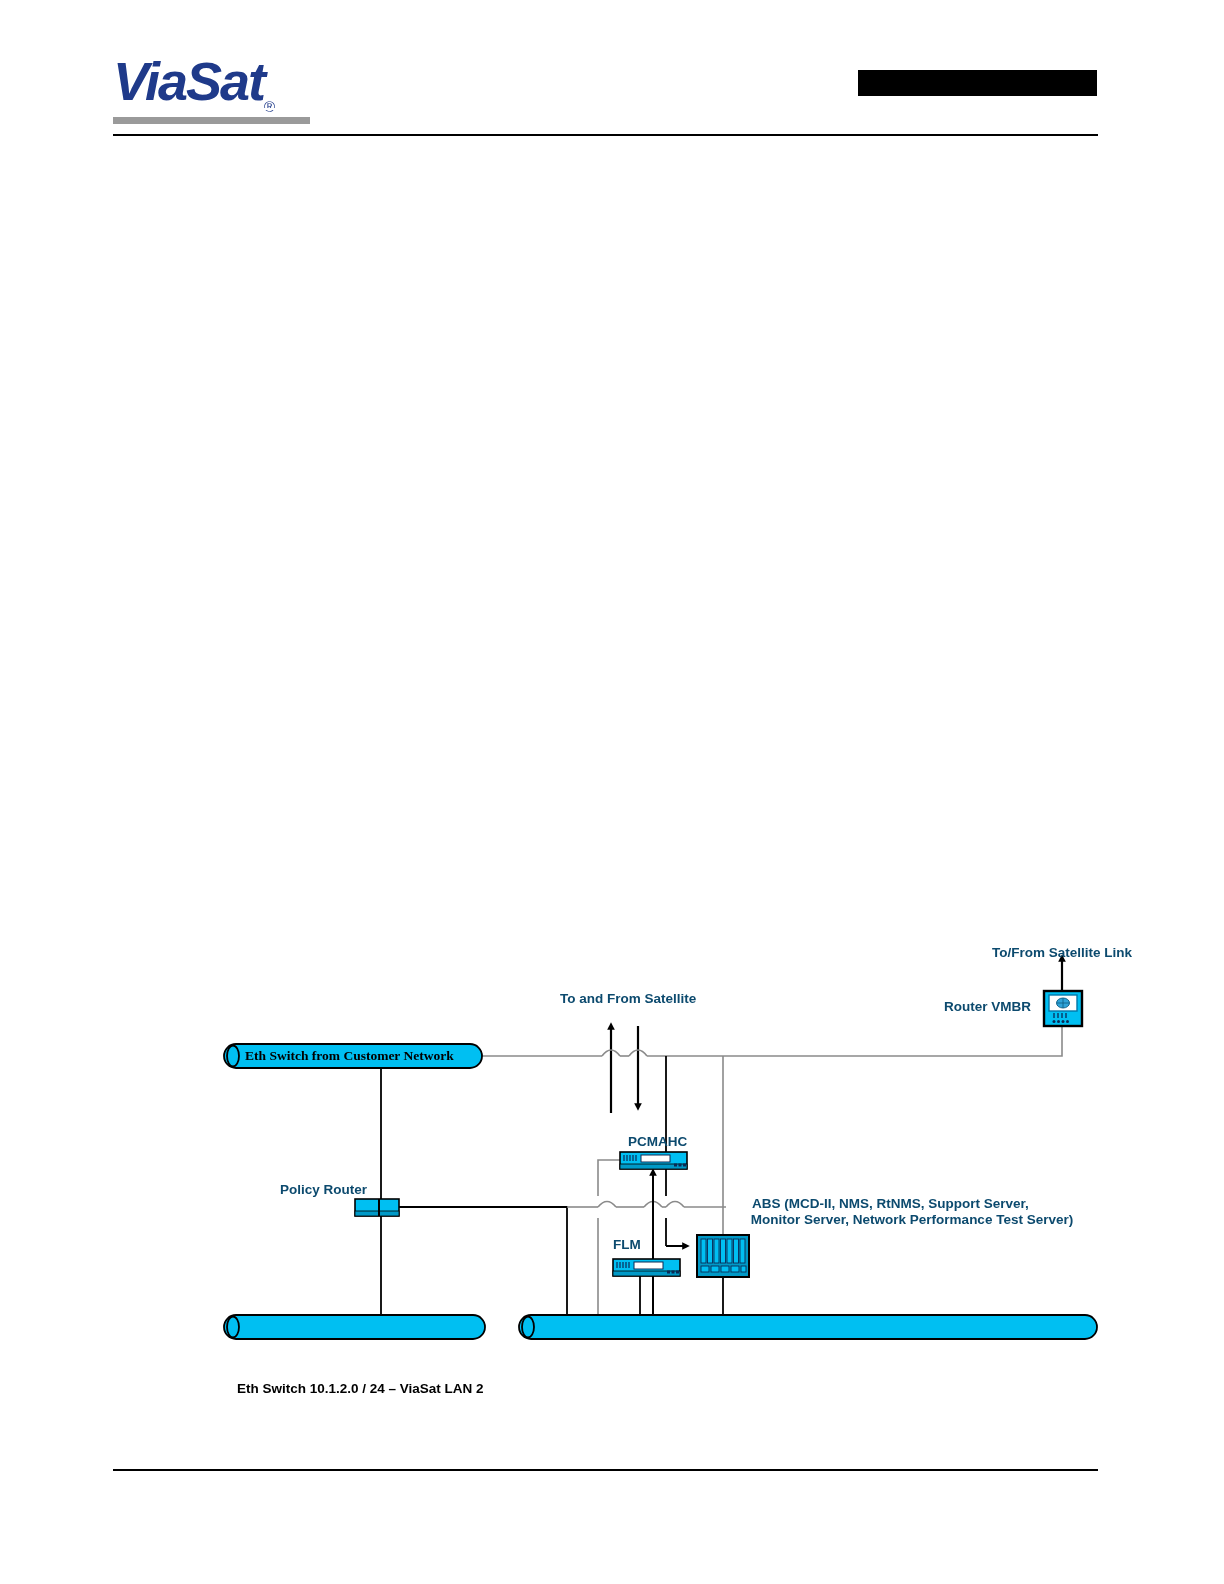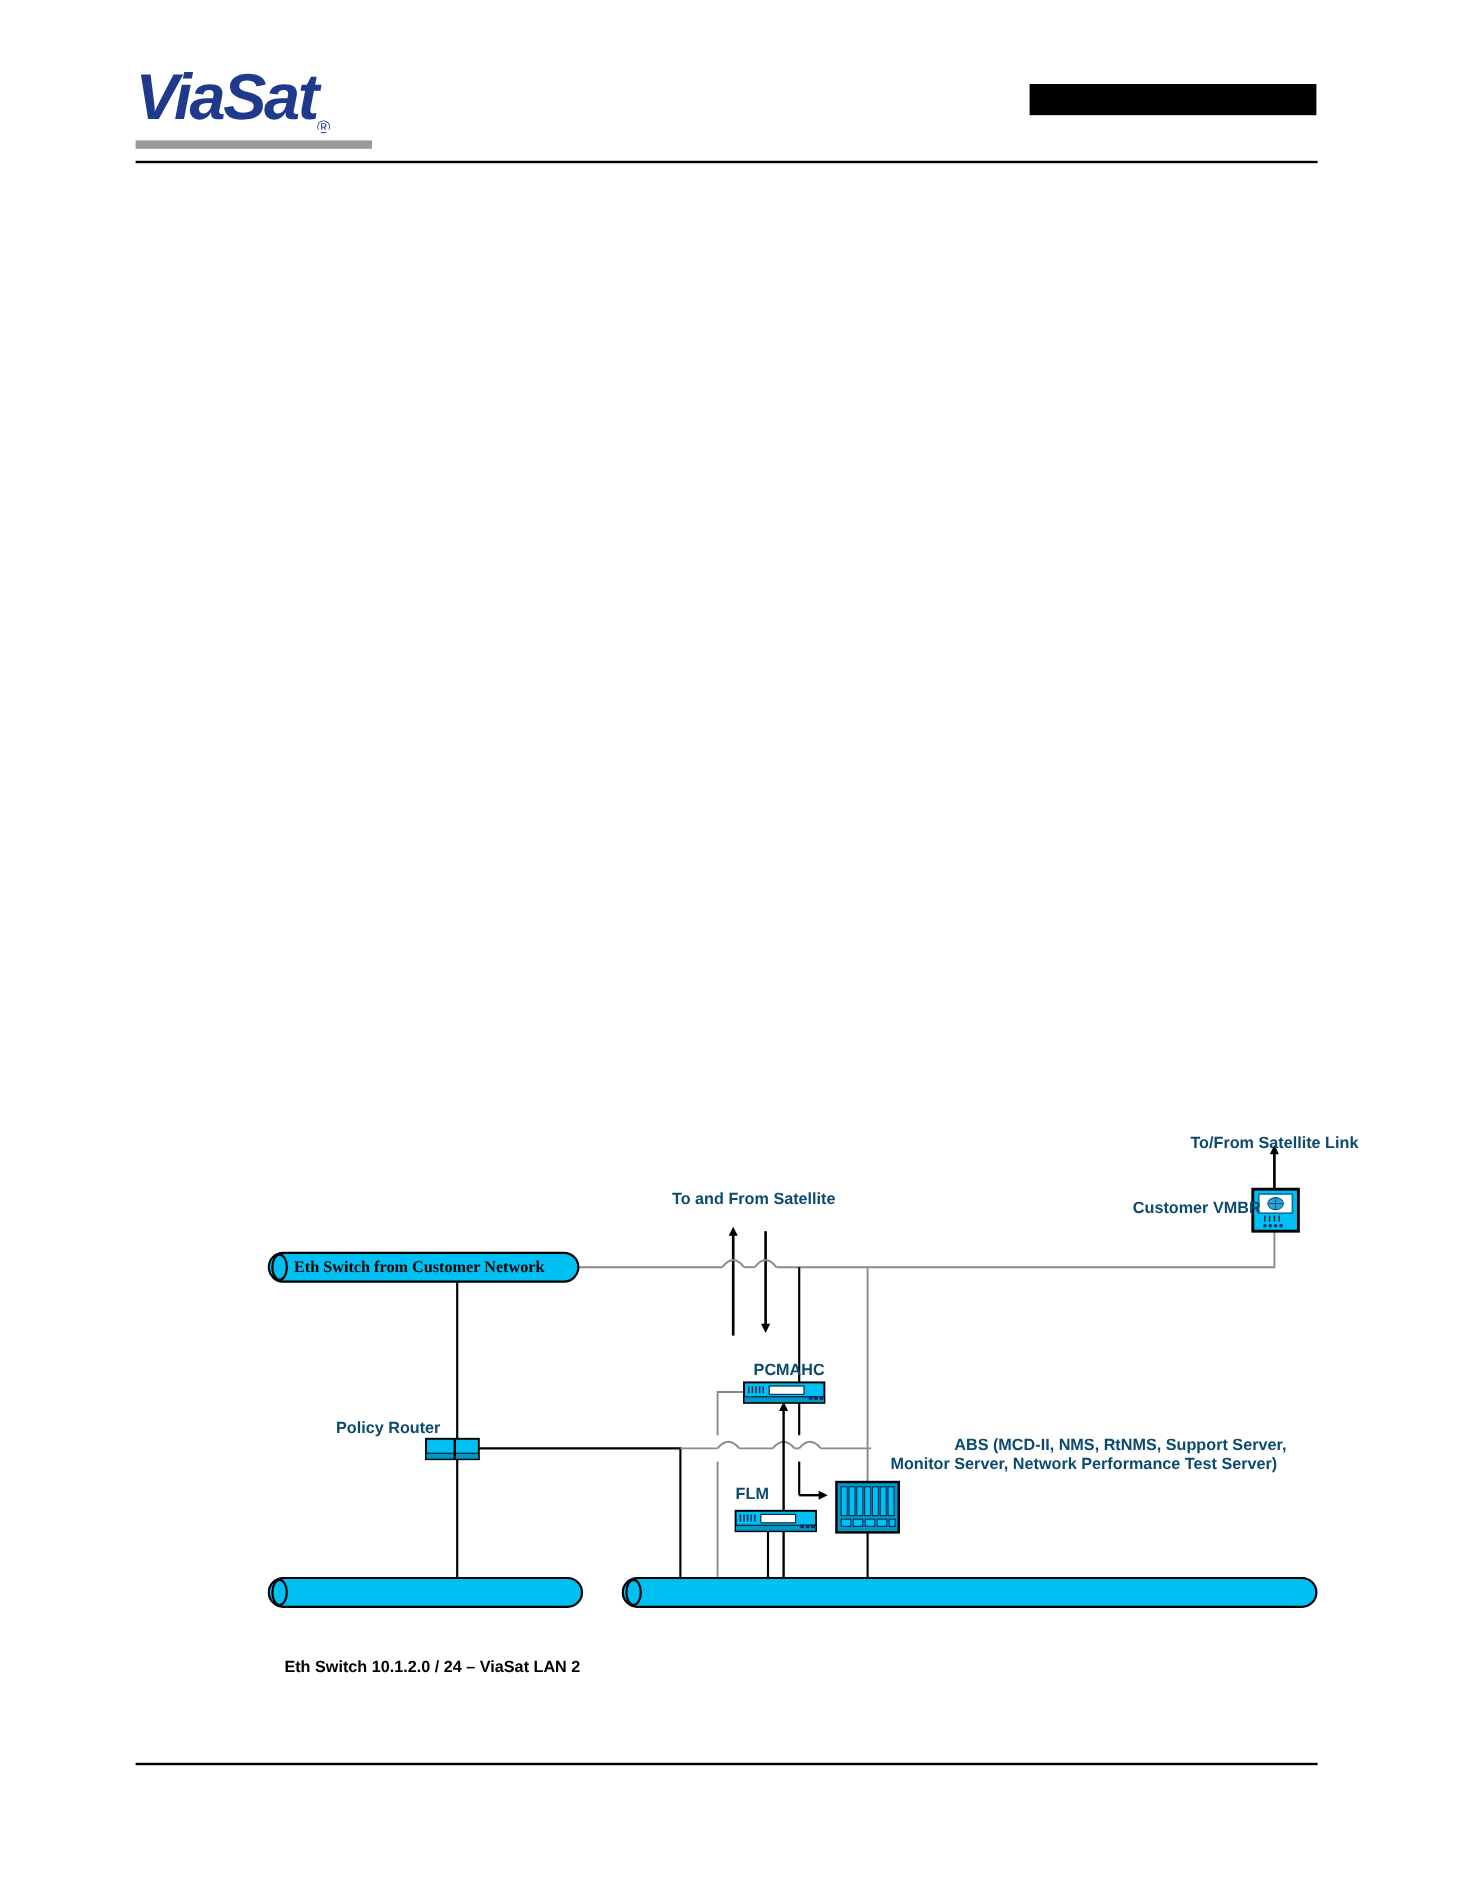--- a/index.html
+++ b/index.html
@@ -277,30 +277,30 @@
         <rect x="741" y="1266" width="5" height="6"></rect>
       </g>
     </g>
 
   </svg>
 
   <div class="dlabel" style="left:992px; top:945px;">To/From Satellite Link</div>
 
   <div class="dlabel" style="left:560px; top:991px;">To and From Satellite</div>
 
-  <div class="dlabel" style="left:944px; top:999px;">Customer VMBR</div>
+  <div class="dlabel" style="left:944px; top:999px;">Router VMBR</div>
 
   <div class="dlabel" style="left:628px; top:1134px;">PCMAHC</div>
 
   <div class="dlabel" style="left:280px; top:1182px;">Policy Router</div>
 
   <div class="dlabel" style="left:613px; top:1237px;">FLM</div>
 
-  <div class="dlabel ctr" style="left:752px; top:1196px; width:320px; text-align:right;">ABS (MCD-II, NMS, RtNMS, Support Server,</div>
-  <div class="dlabel ctr" style="left:742px; top:1212px; width:340px; text-align:left;">Monitor Server, Network Performance Test Server)</div>
+  <div class="dlabel ctr" style="left:752px; top:1196px; width:320px; text-align:left;">ABS (MCD-II, NMS, RtNMS, Support Server,</div>
+  <div class="dlabel ctr" style="left:742px; top:1212px; width:340px; text-align:center;">Monitor Server, Network Performance Test Server)</div>
 
   <div class="bar-label" style="left:245px; top:1048px;font-family:Liberation Serif, serif;">Eth Switch from Customer Network</div>
 
   <div class="bar-label" style="left:237px; top:1381px;">Eth Switch 10.1.2.0 / 24 – ViaSat LAN 2</div>
 
 
 </div>
 
 <div class="footer-rule"></div>
 

